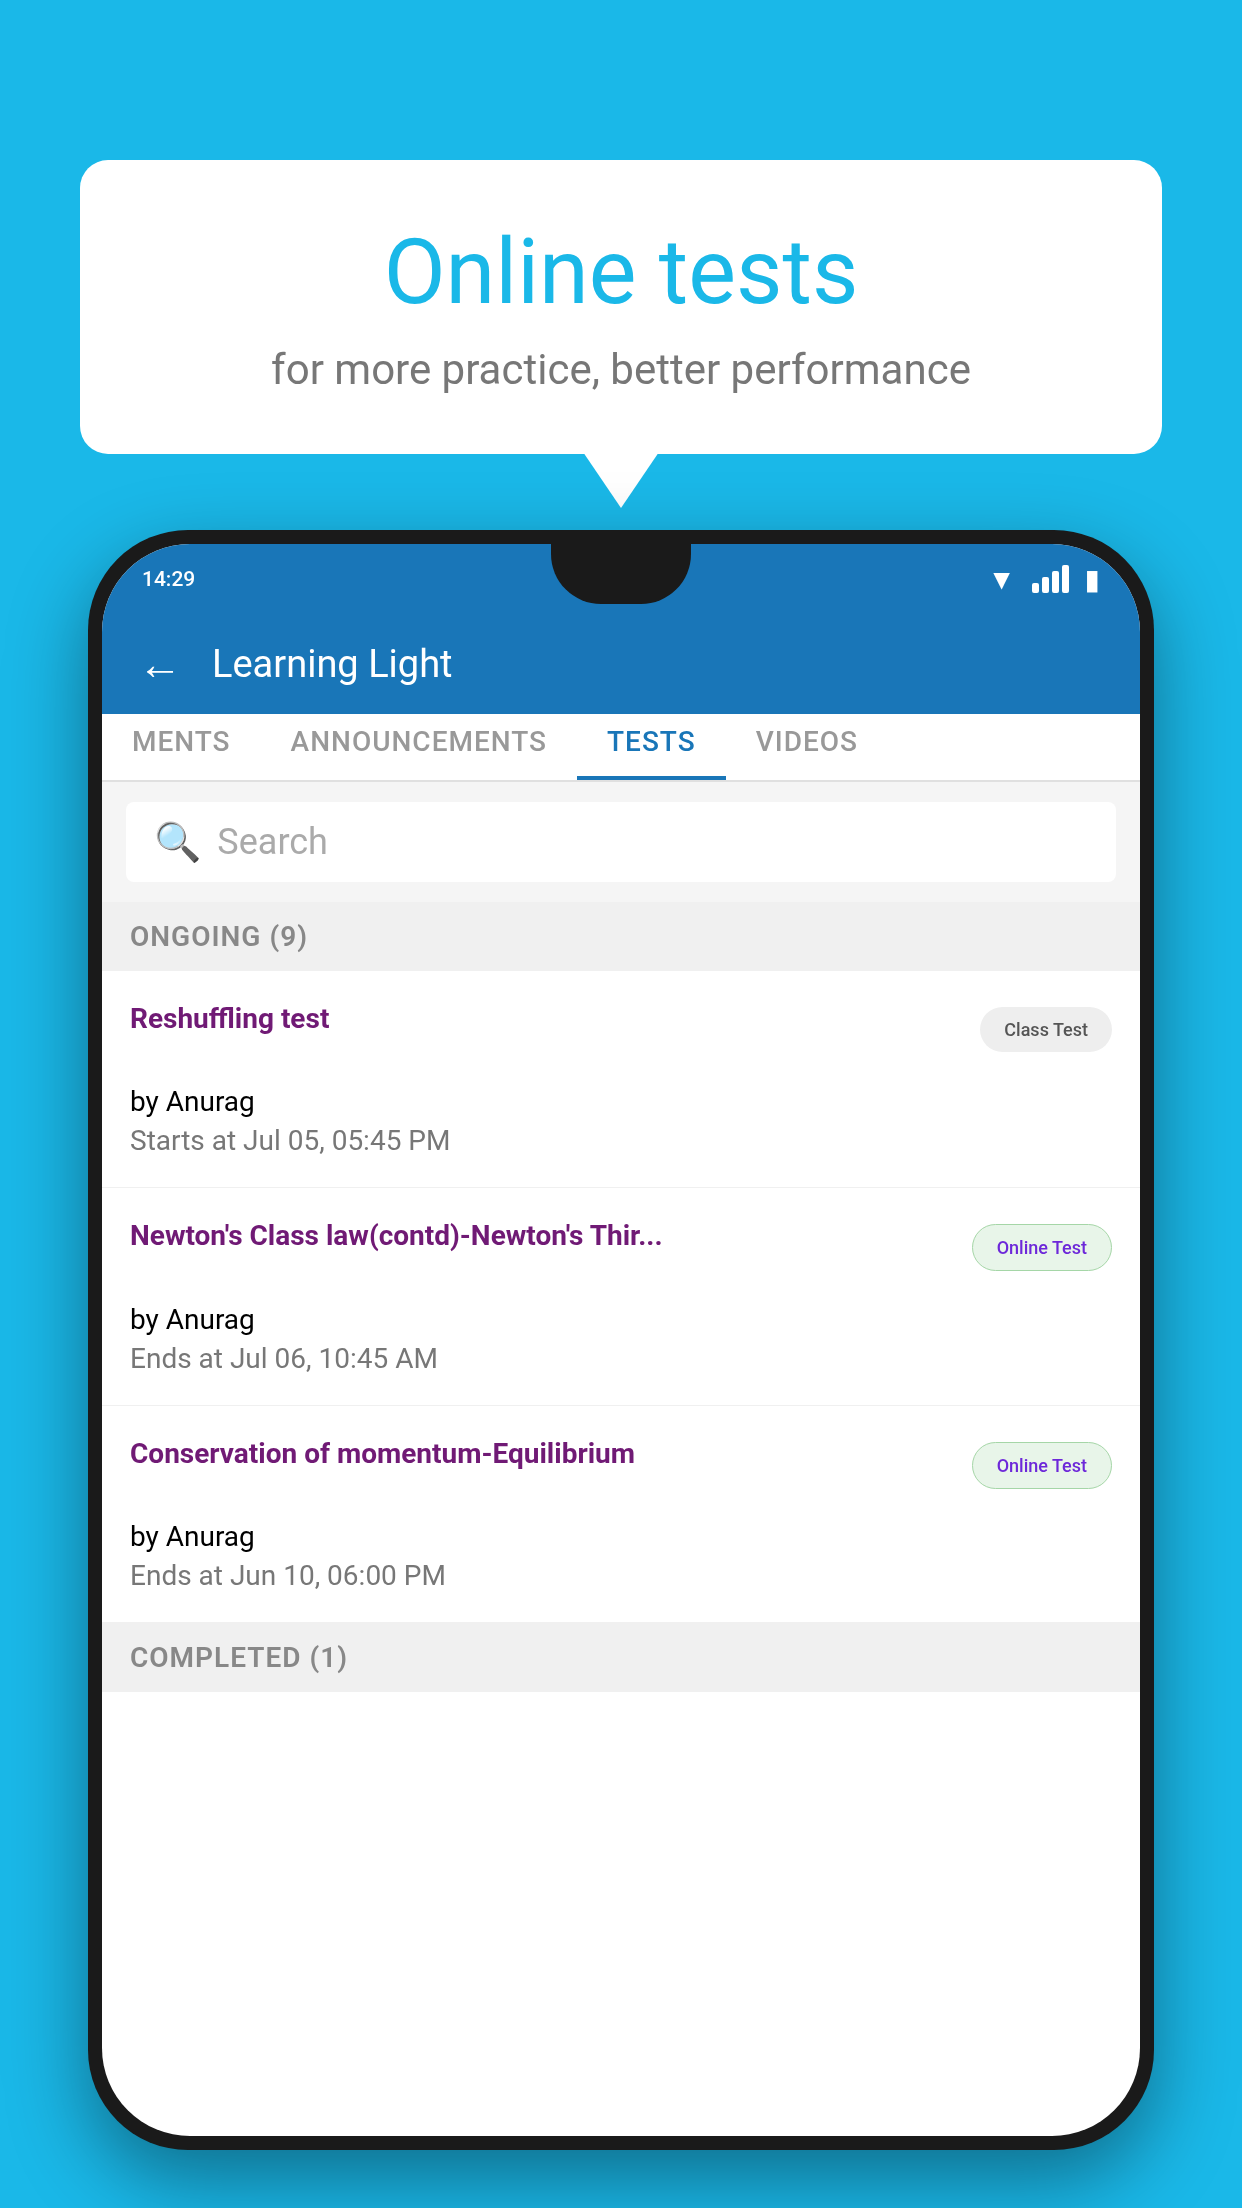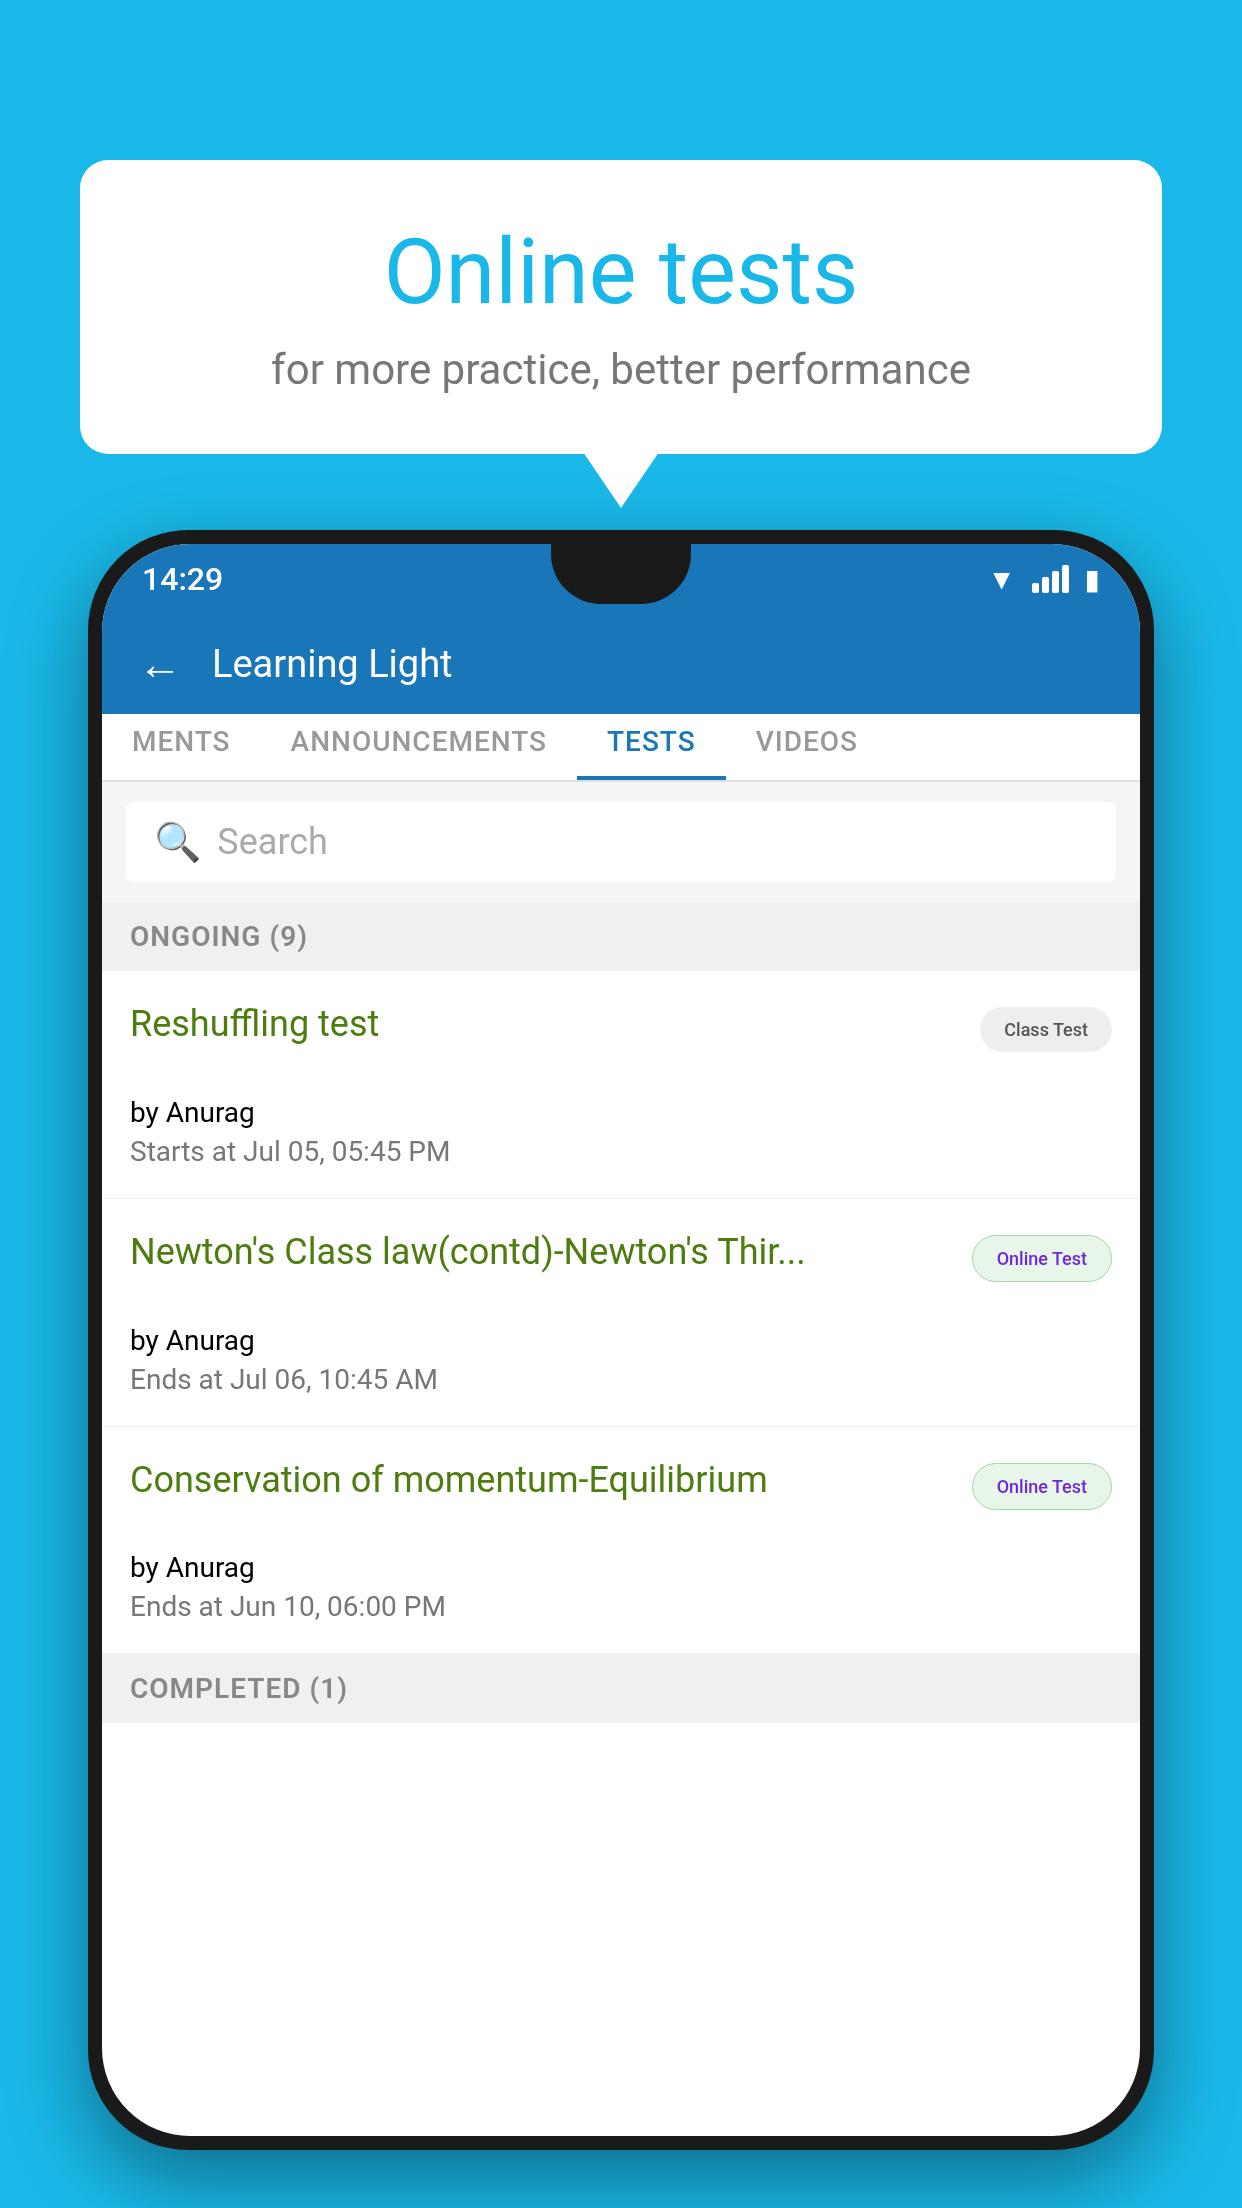--- a/index.html
+++ b/index.html
@@ -96,21 +96,21 @@
       transform: translateX(-50%);
       width: 140px;
       height: 60px;
       background: #1a1a1a;
       border-radius: 0 0 50px 50px;
       z-index: 10;
     }
 
     .status-time {
       color: white;
-      font-size: 32px;
+      font-size: 21px;
       font-weight: 500;
     }
 
     .status-icons {
       display: flex;
       align-items: center;
       gap: 16px;
     }
 
     .wifi-icon {
@@ -236,23 +236,23 @@
       align-items: flex-start;
       justify-content: space-between;
     }
 
     .test-info {
       flex: 1;
       padding-right: 20px;
     }
 
     .test-name {
-      font-size: 36px;
-      font-weight: 400;
-      color: #4d7c0f;
+      font-size: 28px;
+      font-weight: 700;
+      color: #701a75;
       margin-bottom: 10px;
       line-height: 1.3;
     }
 
     .test-author {
       font-size: 28px;
       color: #000000;
       margin-bottom: 6px;
       margin-top: 48px;
     }

